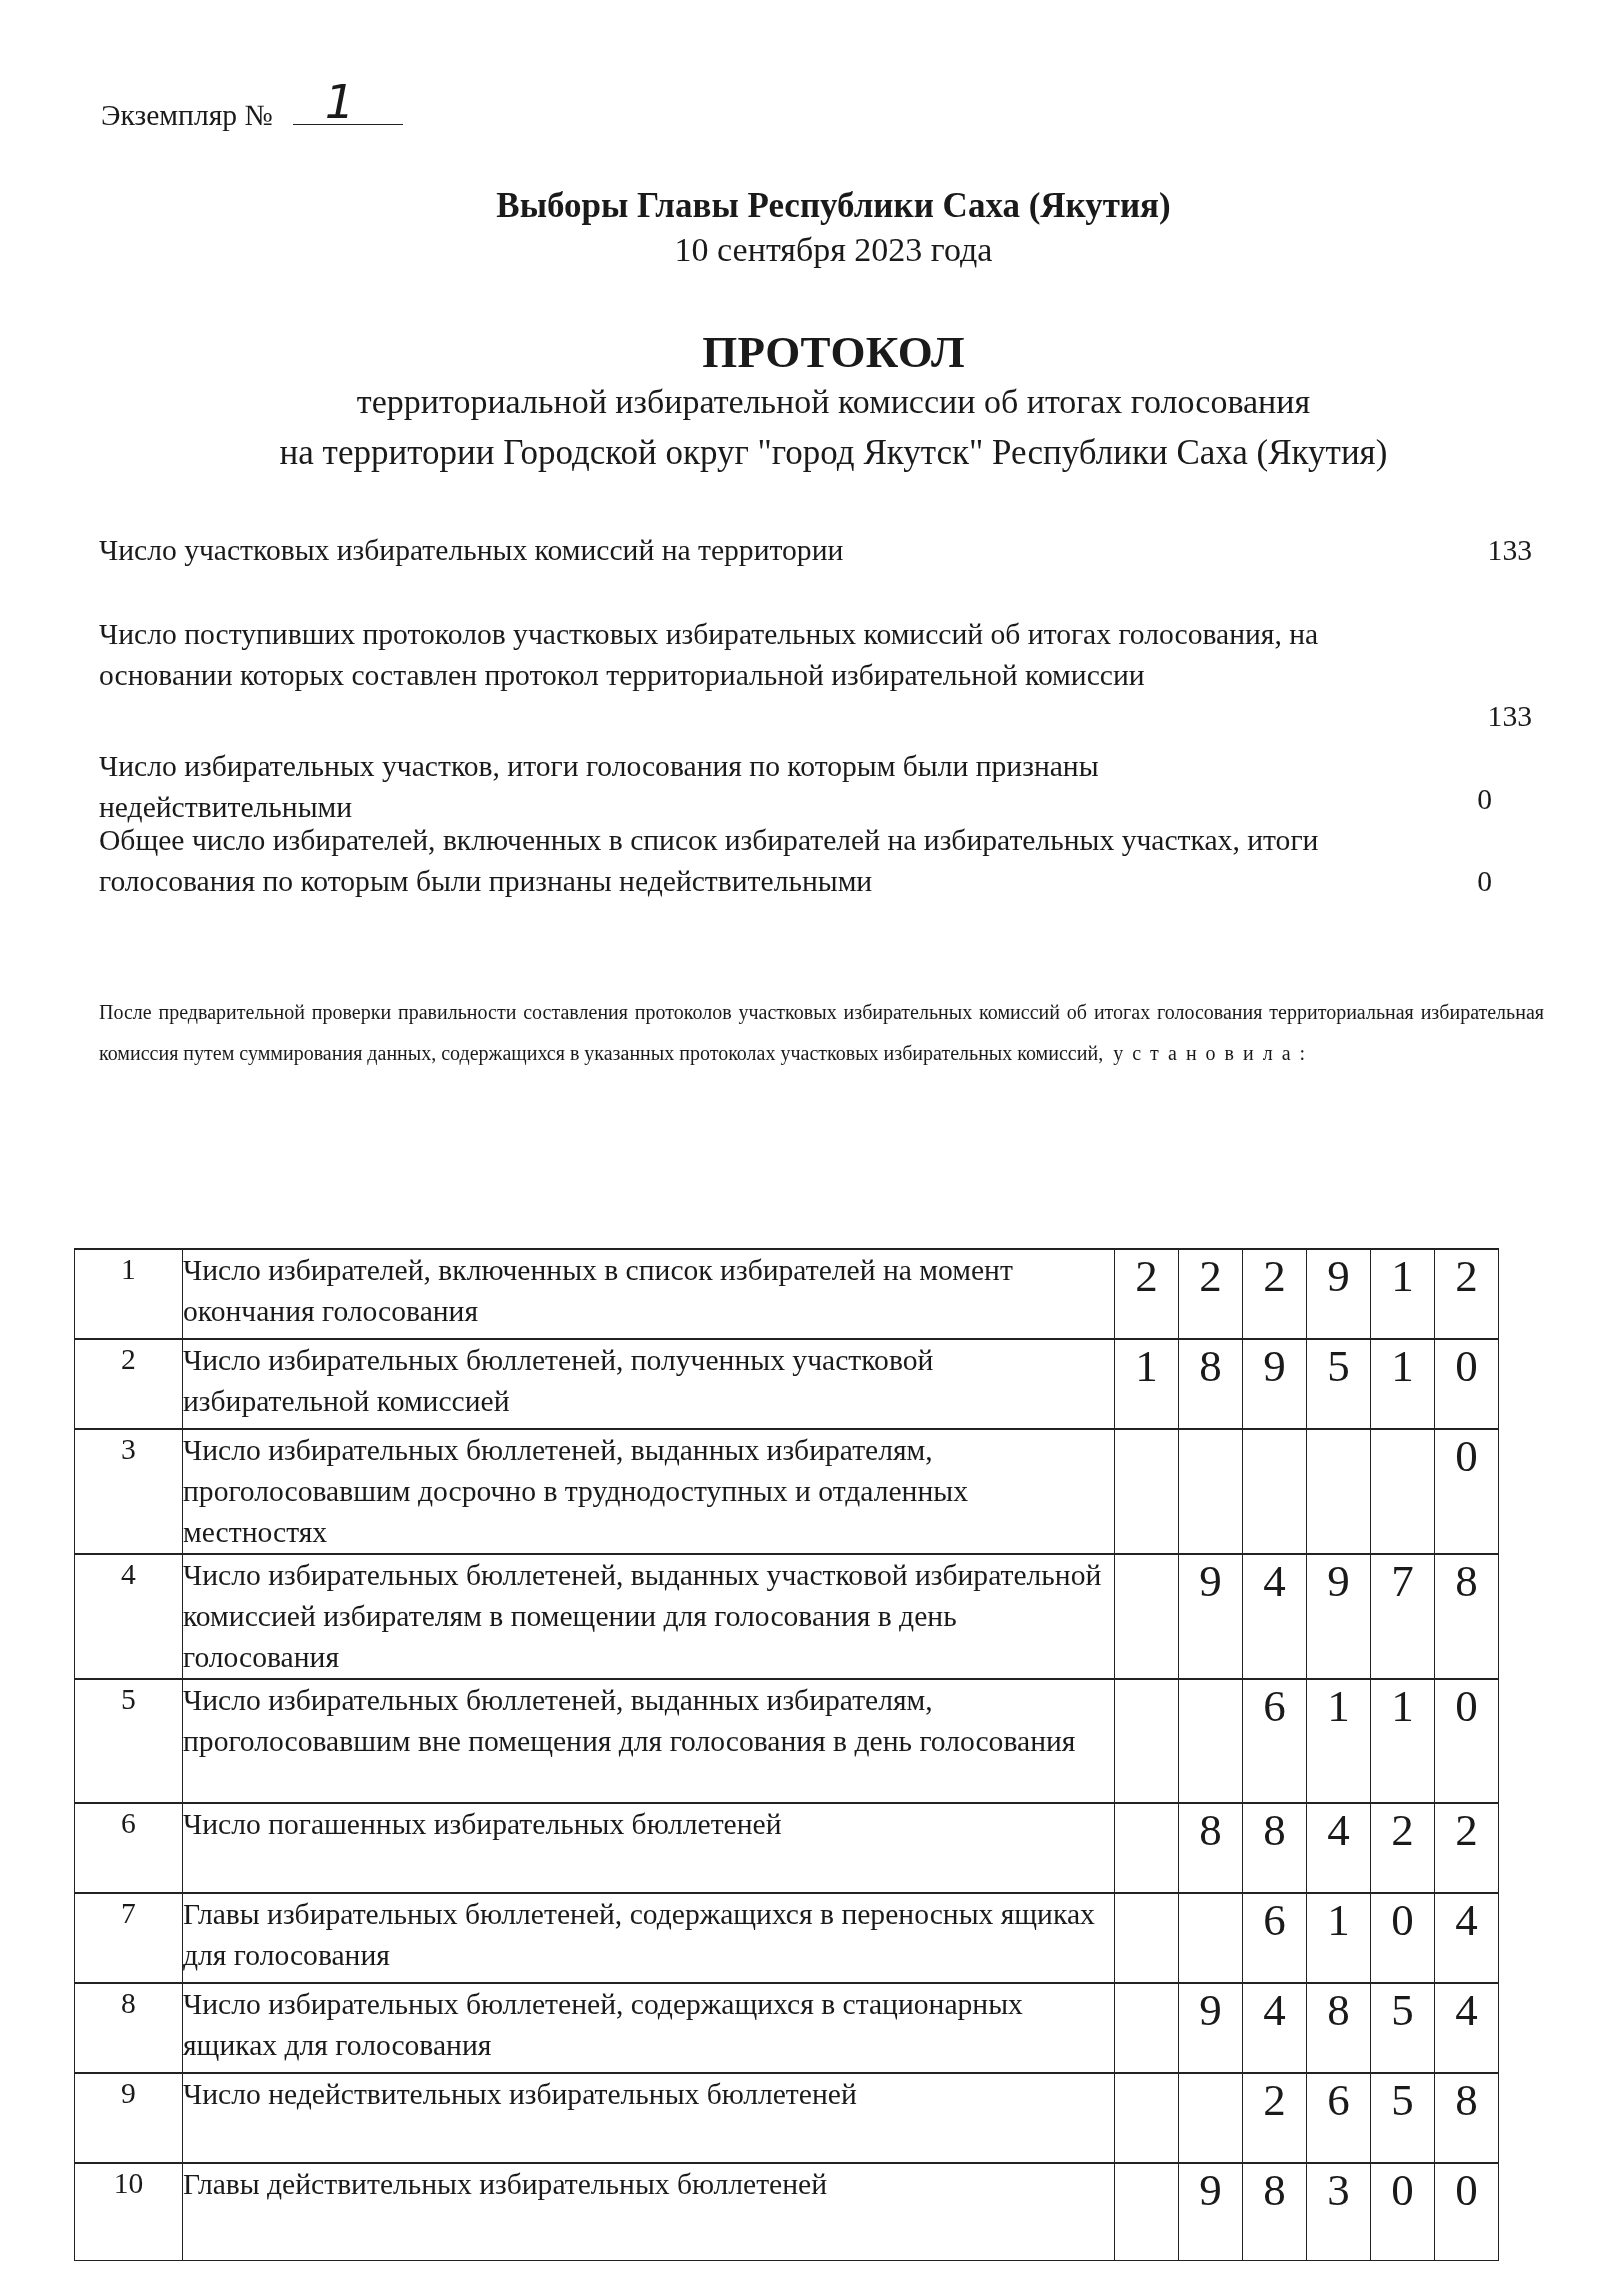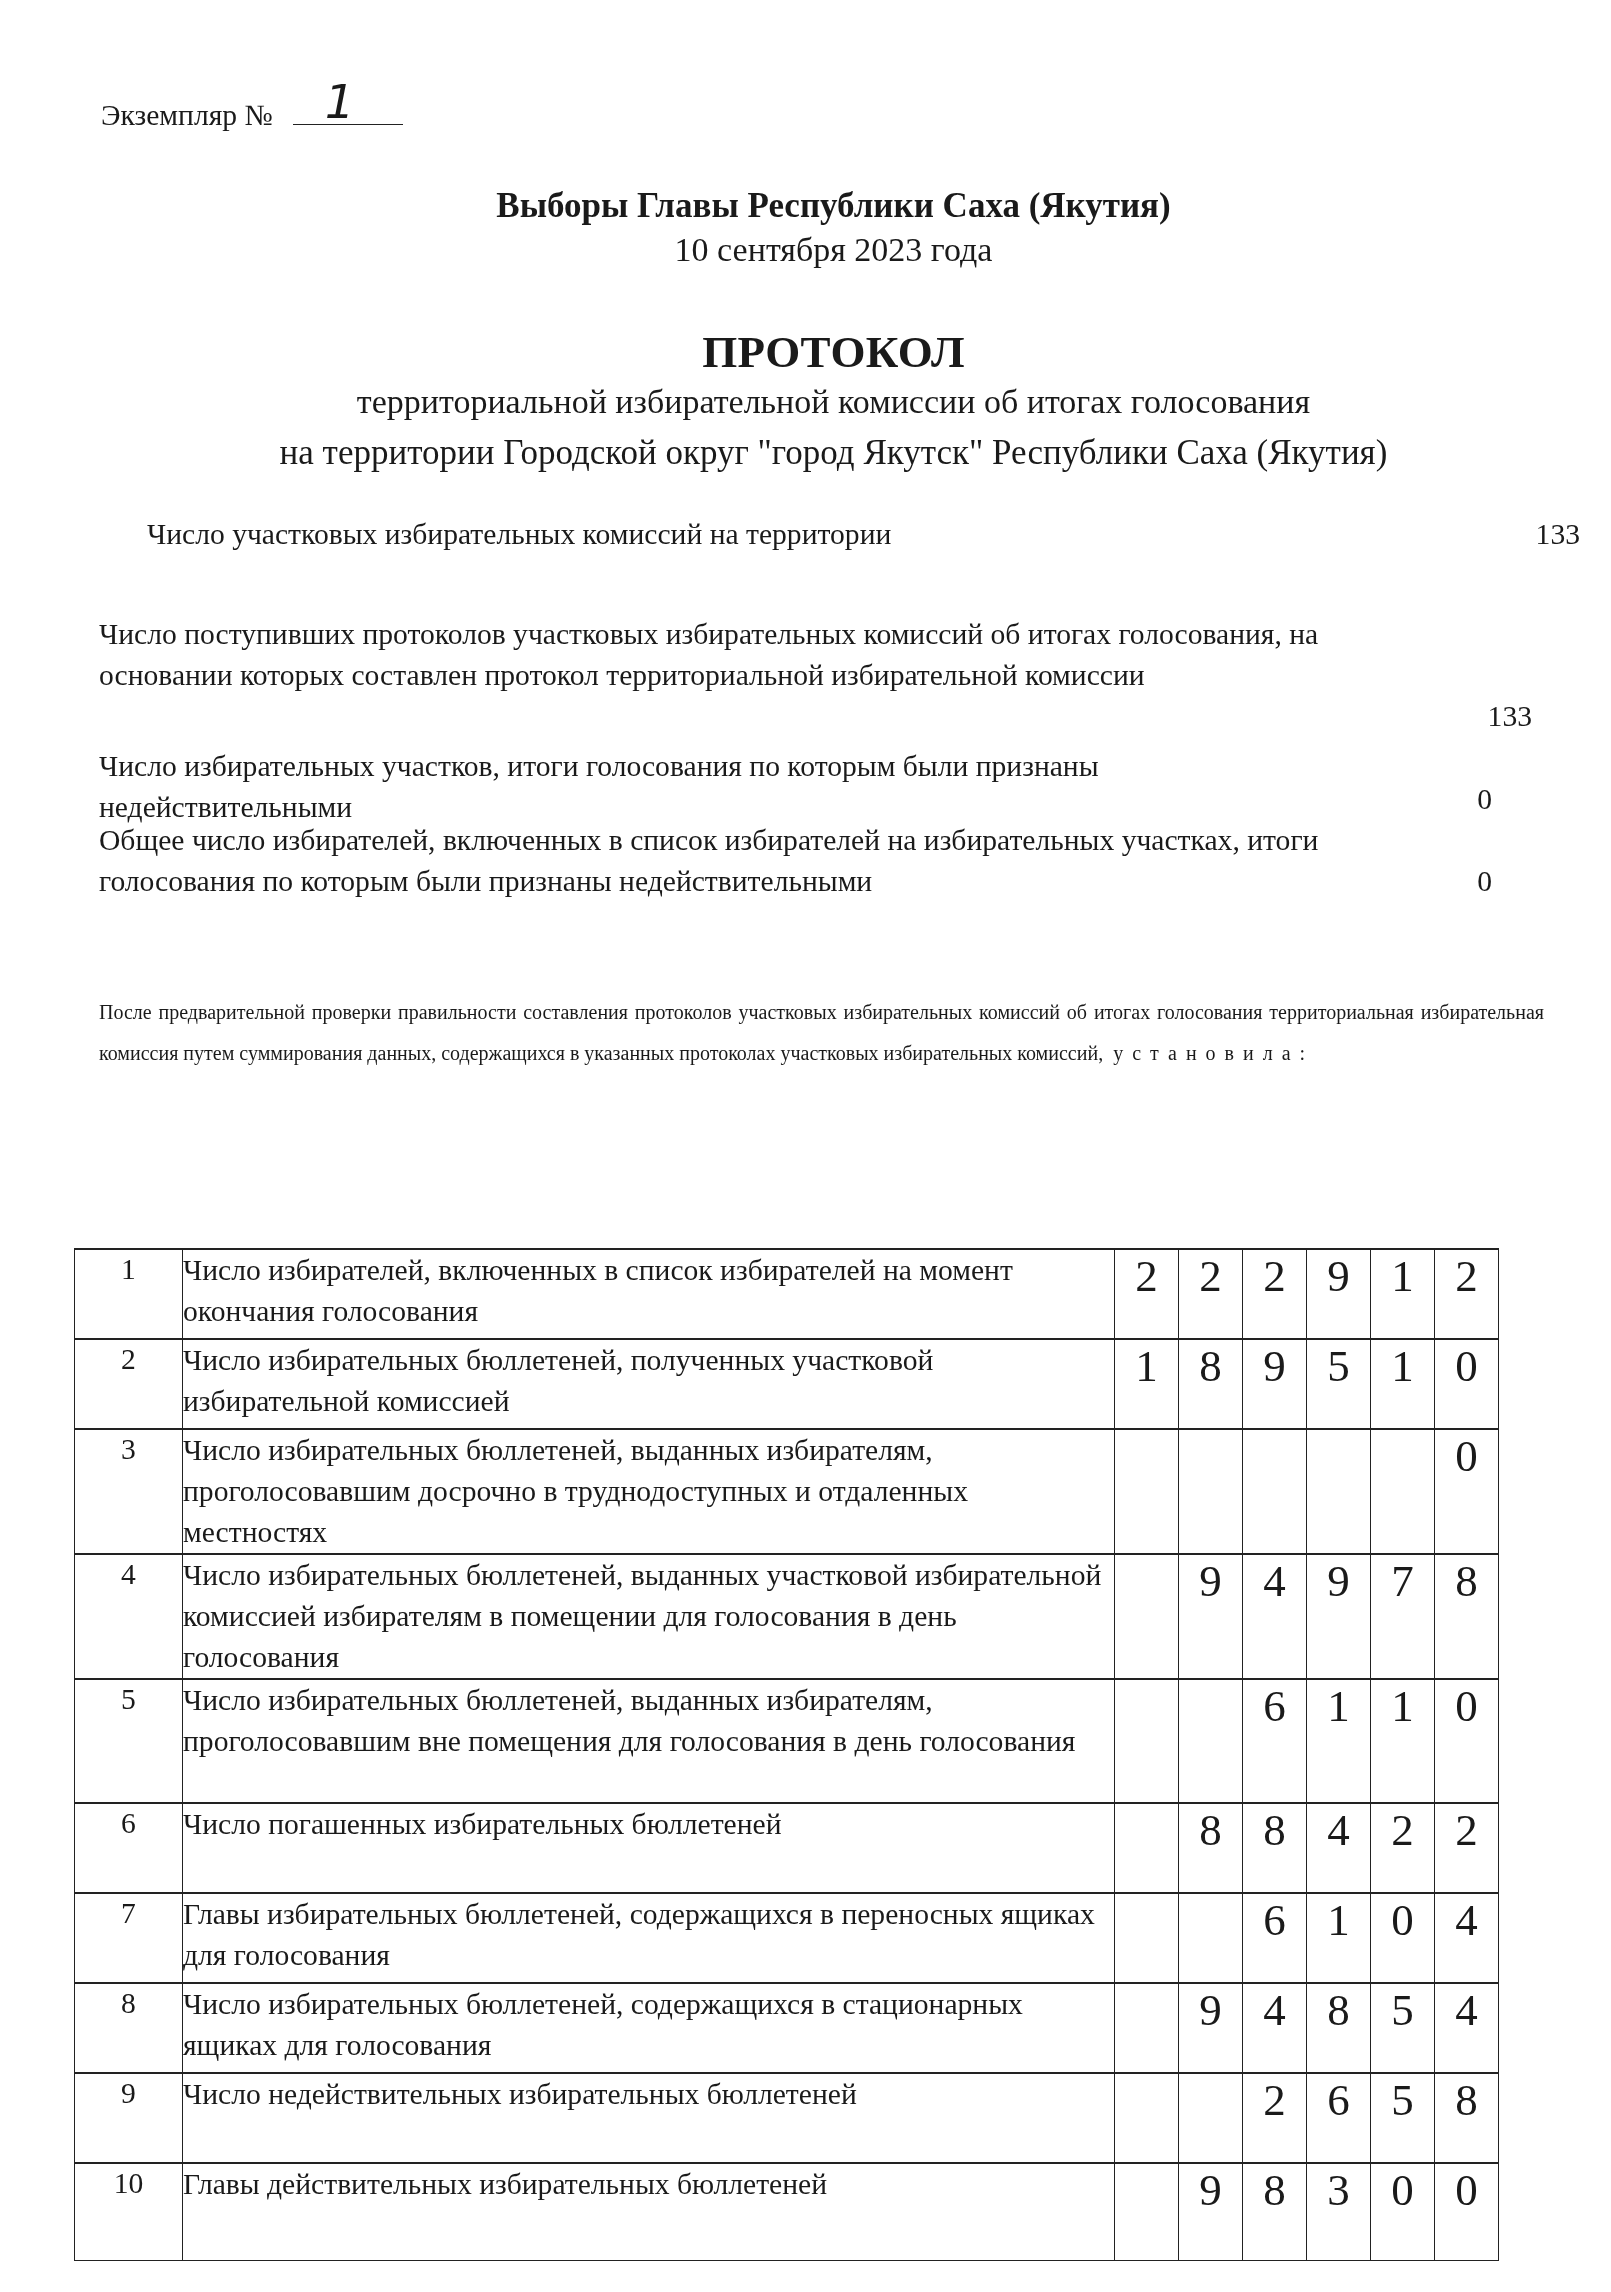--- a/index.html
+++ b/index.html
@@ -61,21 +61,21 @@
   <span class="num-field"><span>1</span></span>
 </div>
 
 <div class="abs center election-title">Выборы Главы Республики Саха (Якутия)</div>
 <div class="abs center election-date">10 сентября 2023 года</div>
 <div class="abs center proto-title">ПРОТОКОЛ</div>
 <div class="abs center proto-sub1">территориальной избирательной комиссии об итогах голосования</div>
 <div class="abs center proto-sub2">на территории Городской округ "город Якутск" Республики Саха (Якутия)</div>
 
 <div class="abs summary" style="top:0;">
-  <div class="summary-row" style="top:514px; height:41px;margin-left:48px;">
+  <div class="summary-row" style="top:530px; height:41px;">
     <div class="label">Число участковых избирательных комиссий на территории</div>
     <div class="val">133</div>
   </div>
   <div class="summary-row" style="top:614px; height:124px;">
     <div class="label" style="width:1281px;">Число поступивших протоколов участковых избирательных комиссий об итогах голосования, на основании которых составлен протокол территориальной избирательной комиссии</div>
     <div class="val" style="top:82px;">133</div>
   </div>
   <div class="summary-row" style="top:738px; height:82px;">
     <div class="label" style="width:1254px;margin-top:8px;">Число избирательных участков, итоги голосования по которым были признаны недействительными</div>
     <div class="val zero" style="top:41px;">0</div>

